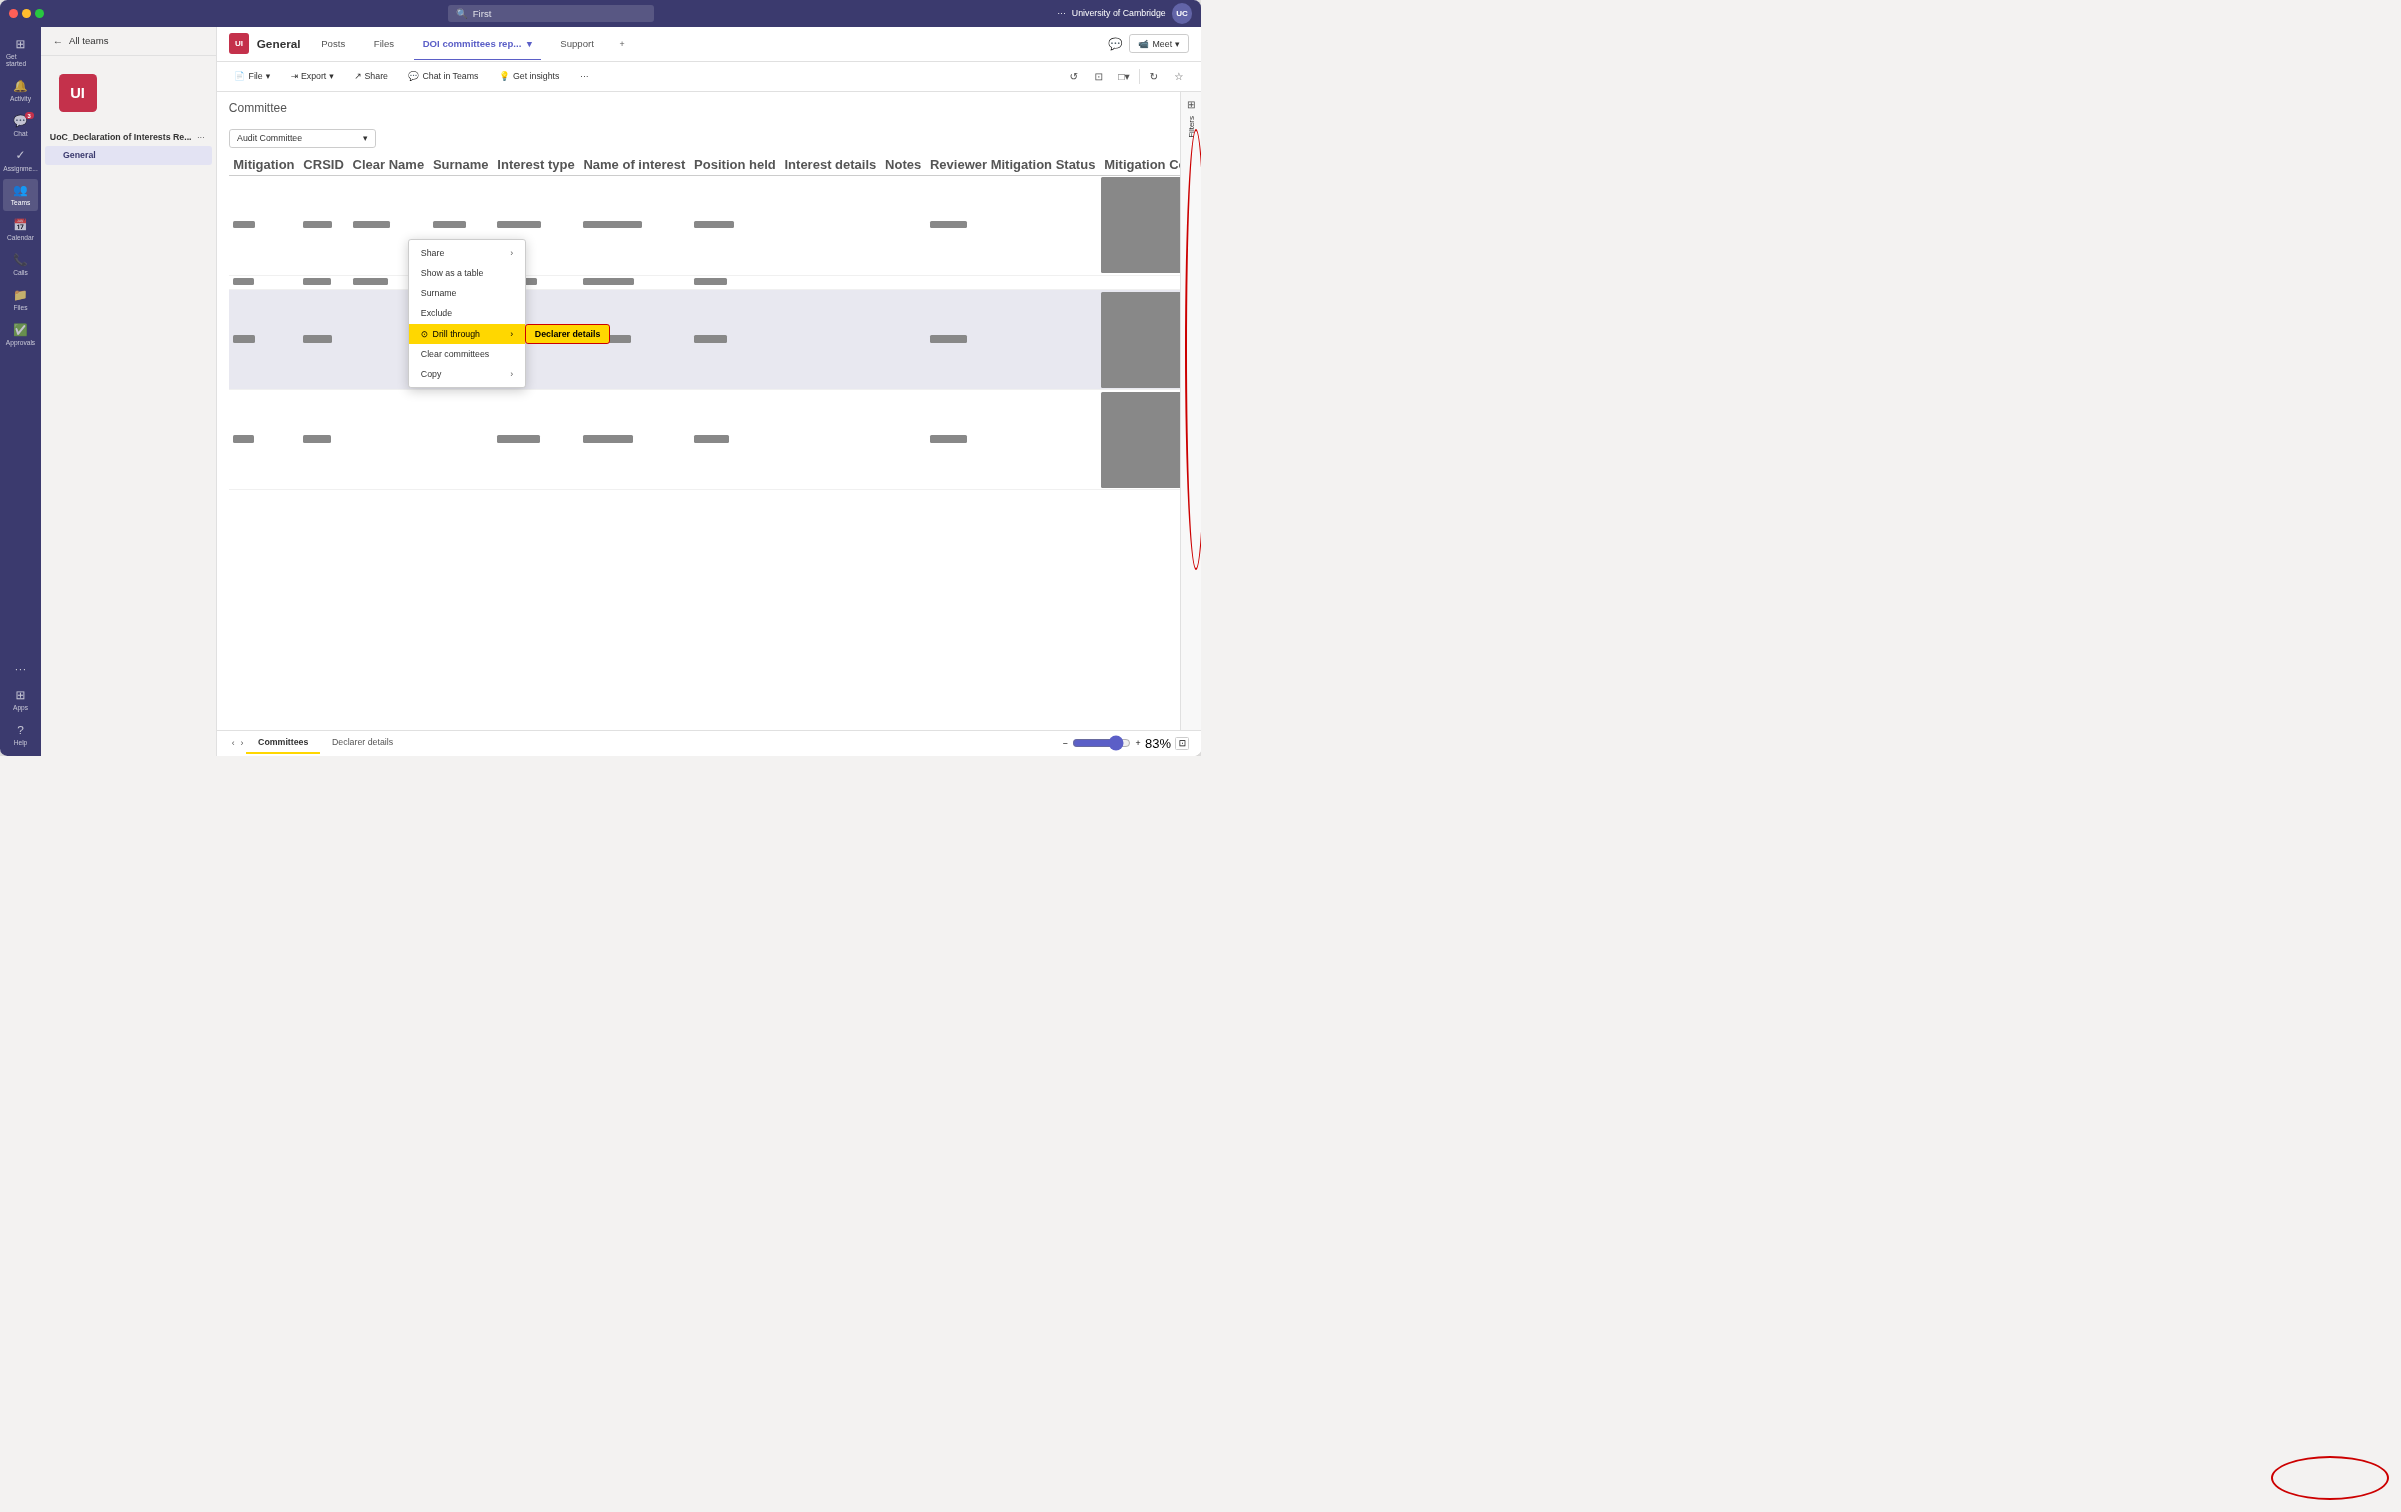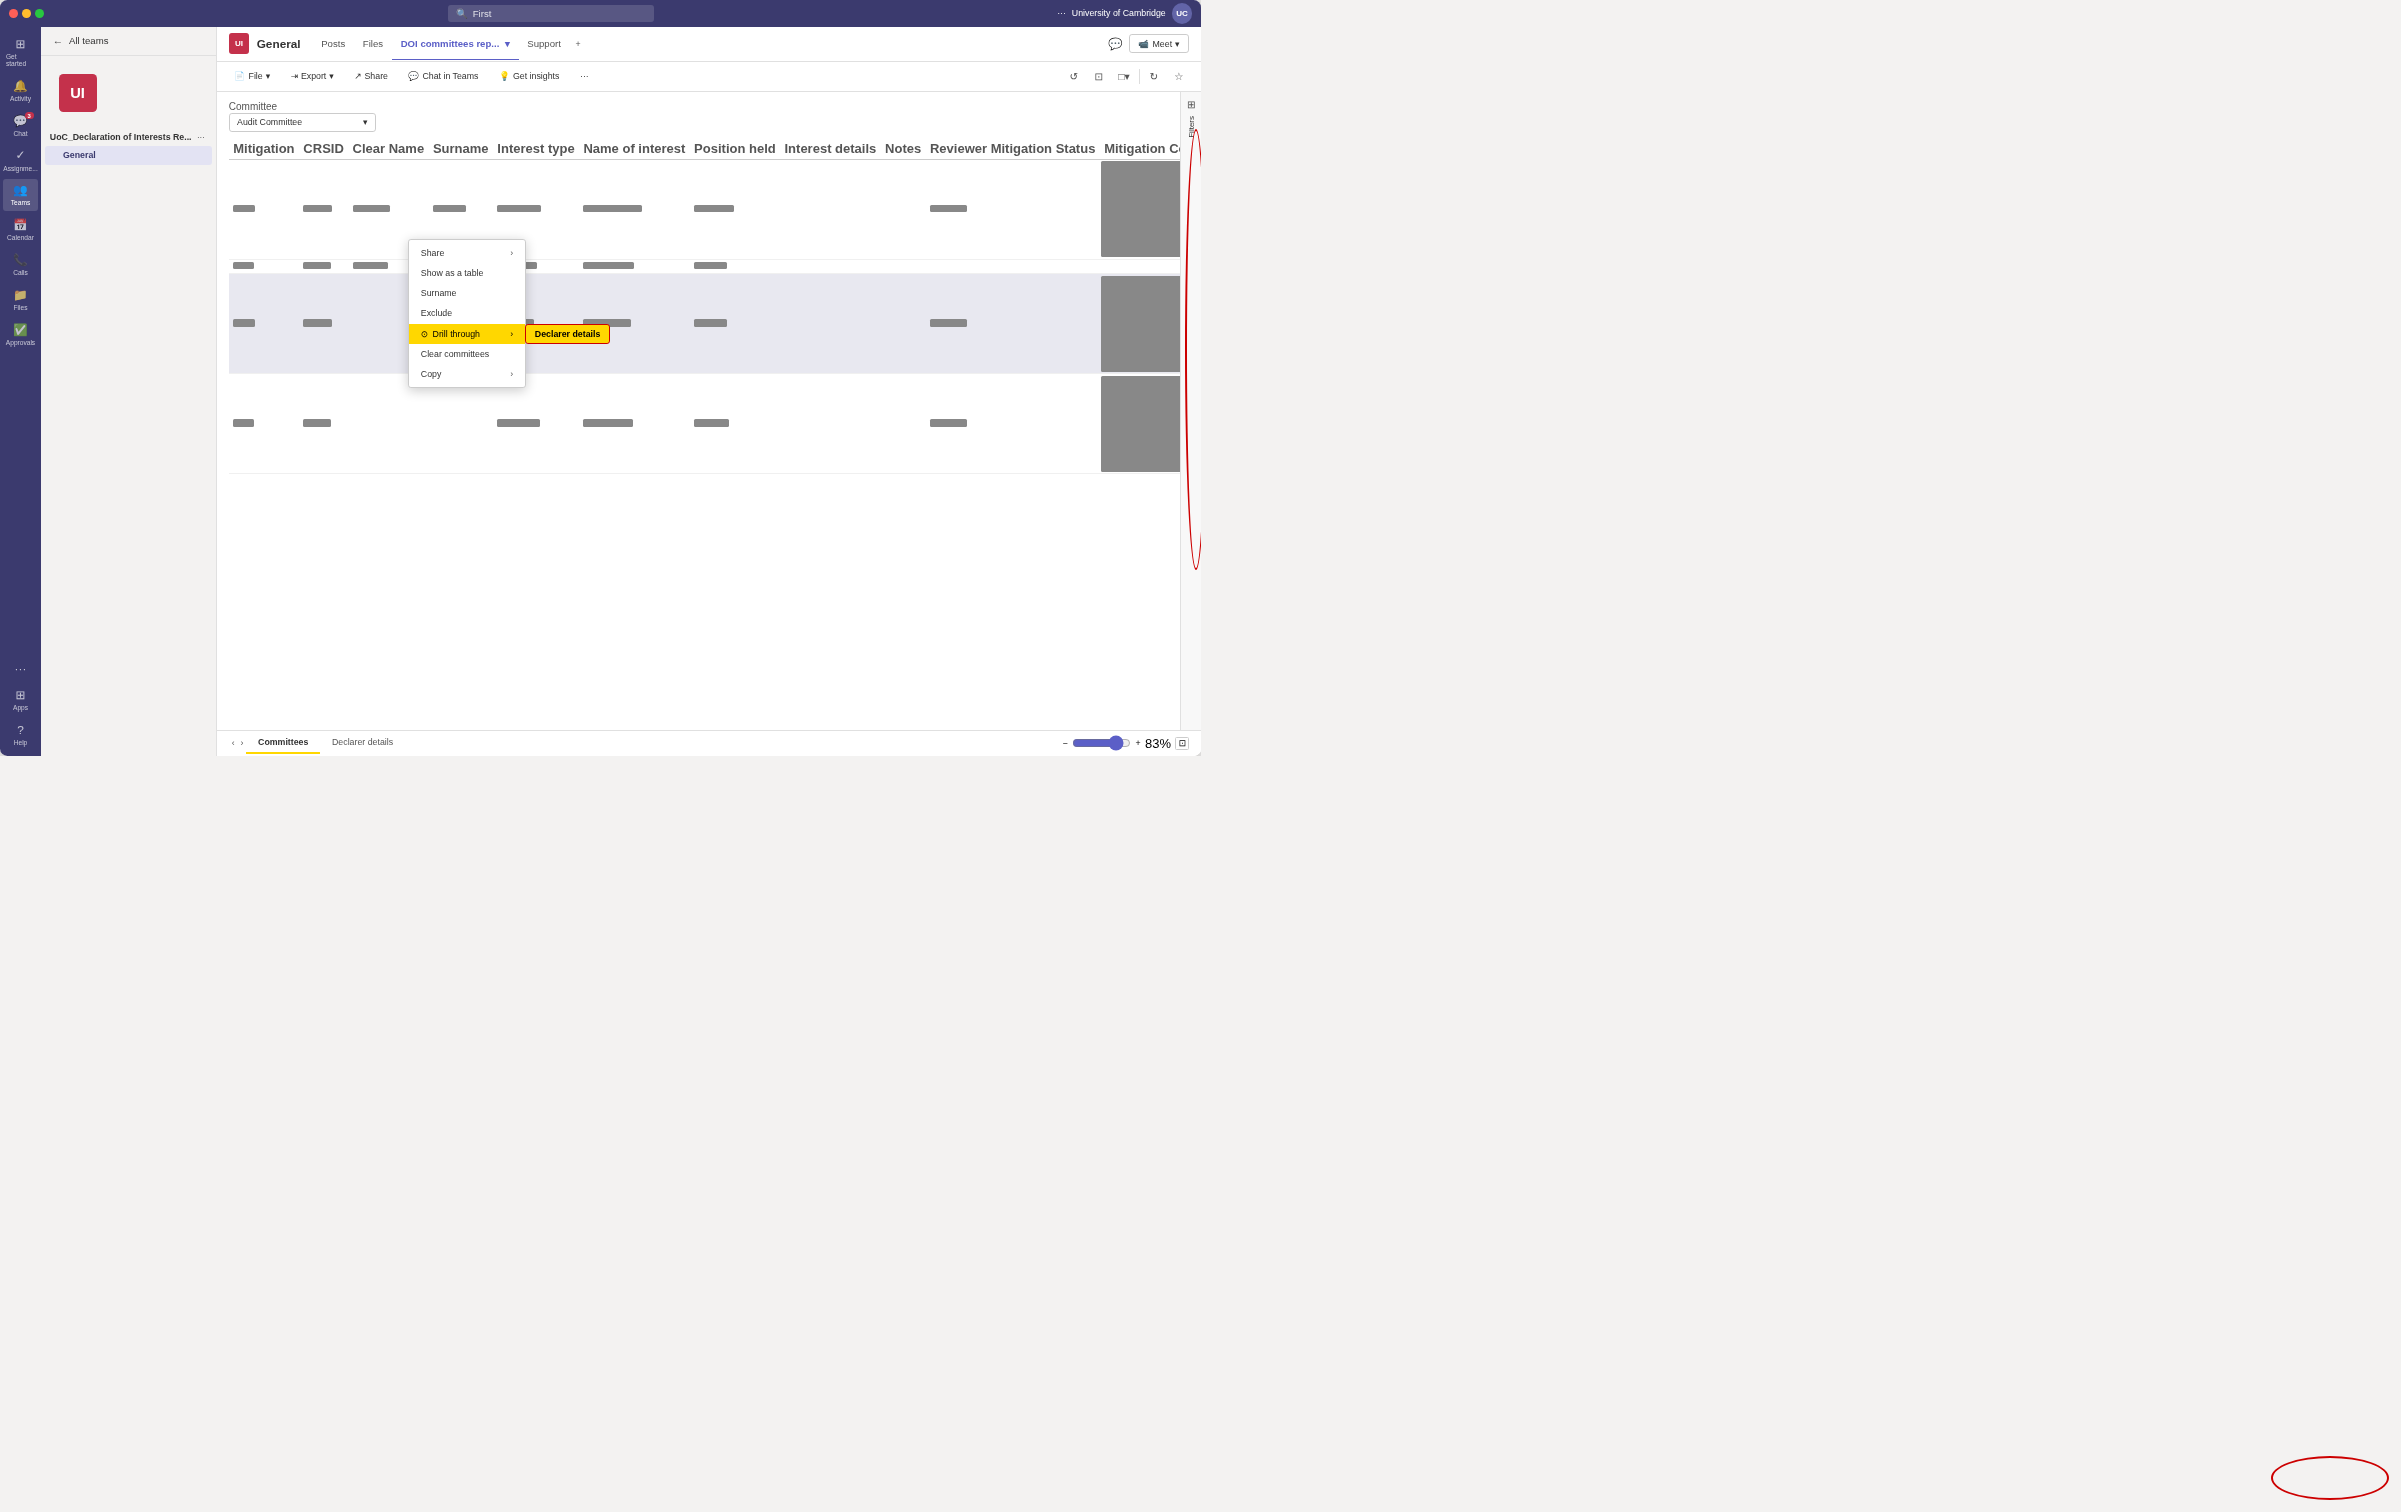--- a/index.html
+++ b/index.html
@@ -184,21 +184,21 @@
     }
     .channel-icon {
       width: 20.6px; height: 20.6px; border-radius: 2.9px;
       background: #c4314b;
       display: flex; align-items: center; justify-content: center;
       color: #fff; font-size: 8px; font-weight: 700;
       margin-right: 7.3px;
       flex-shrink: 0;
     }
     .channel-title { font-size: 11.8px; font-weight: 700; color: #333; margin-right: 11.8px; }
-    .channel-tabs { display: flex; align-items: center; gap: 0; flex: 1; }
+    .channel-tabs { display: flex; align-items: center; gap: 11px; flex: 1; }
     .channel-tab {
       padding: 10.3px 8.8px;
       font-size: 9.6px;
       color: #555;
       cursor: pointer;
       border-bottom: 1.5px solid transparent;
       white-space: nowrap;
     }
     .channel-tab.active { color: #5b5fc7; border-bottom: 1.5px solid #5b5fc7; font-weight: 600; }
     .channel-tab-add { color: #555; padding: 10.3px 5.9px; cursor: pointer; }
@@ -281,21 +281,21 @@
       color: #333;
       margin-top: 5.9px;
       cursor: pointer;
     }
     .filters-icon { font-size: 10.3px; color: #555; cursor: pointer; }
 
     
     .committee-filter {
       margin-bottom: 5.9px;
     }
-    .filter-label { font-size: 10px; color: #555; margin-bottom: 1px; }
+    .filter-label { font-size: 12px; color: #555; margin-bottom: 14px; }
     .filter-select {
       display: flex; align-items: center;
       border: 0.7px solid #ccc;
       border-radius: 2.9px;
       padding: 3.7px 7.3px;
       font-size: 8.8px;
       color: #333;
       background: #fff;
       width: 147px;
       cursor: pointer;

